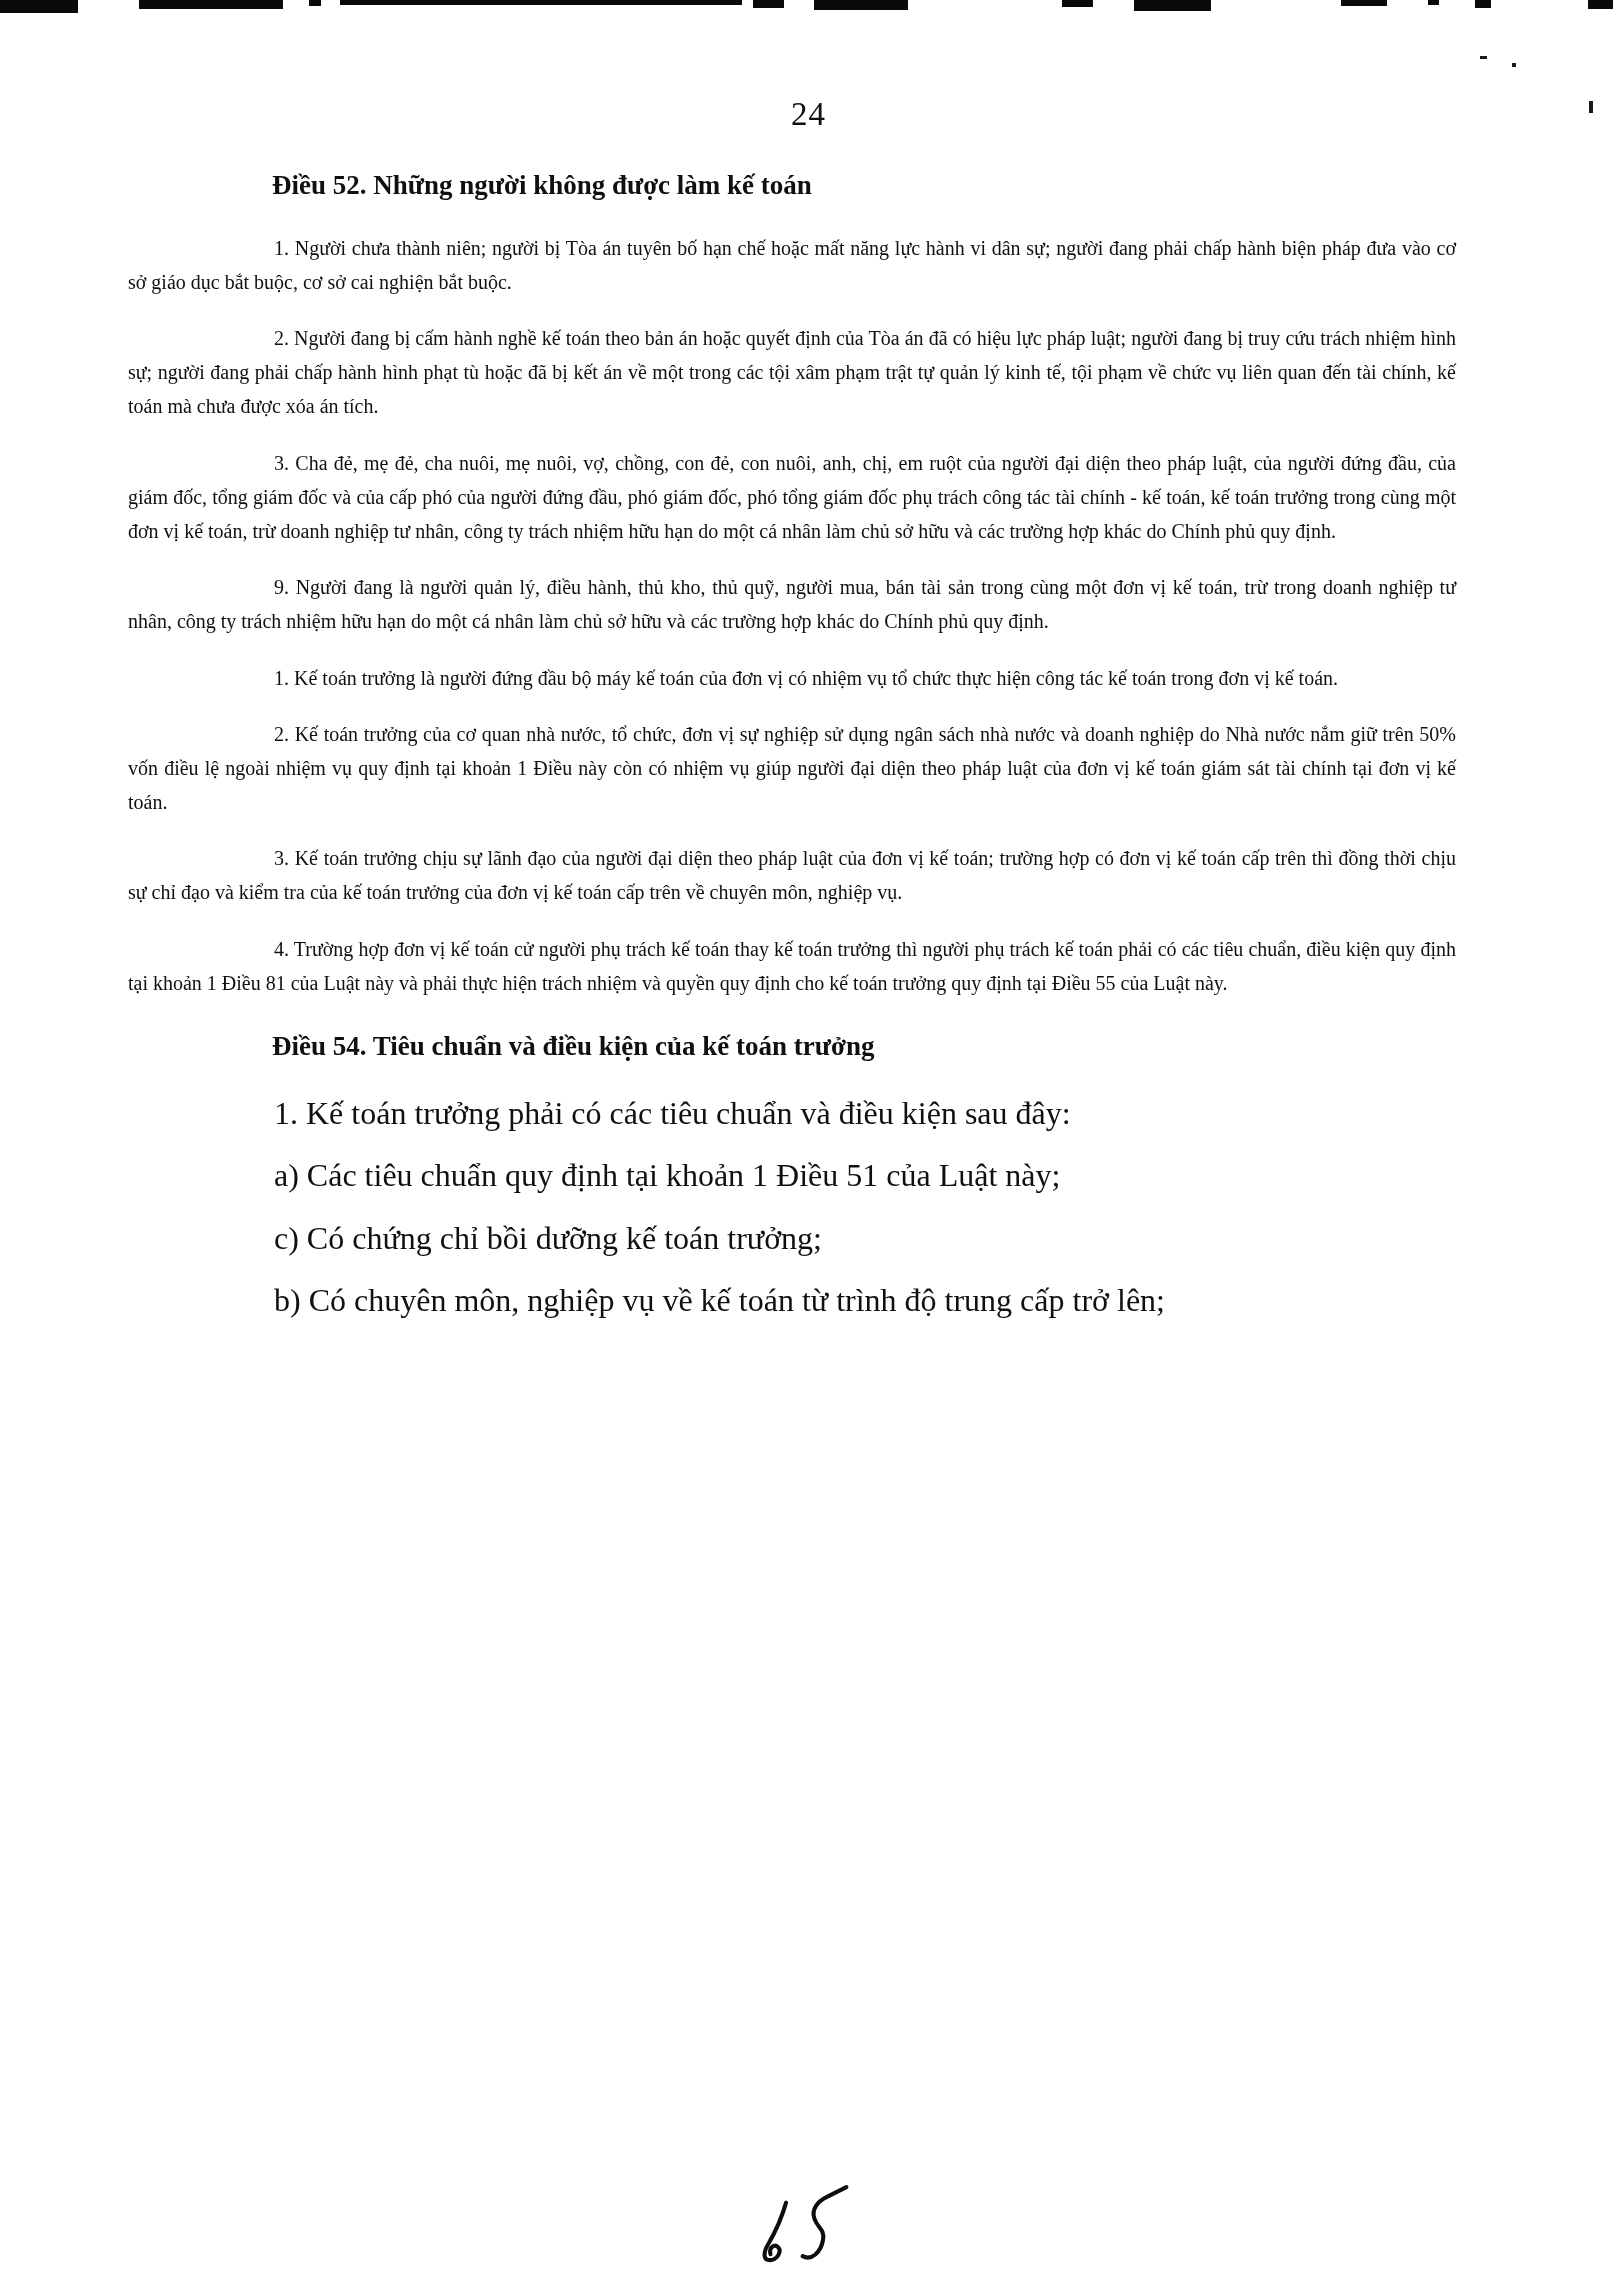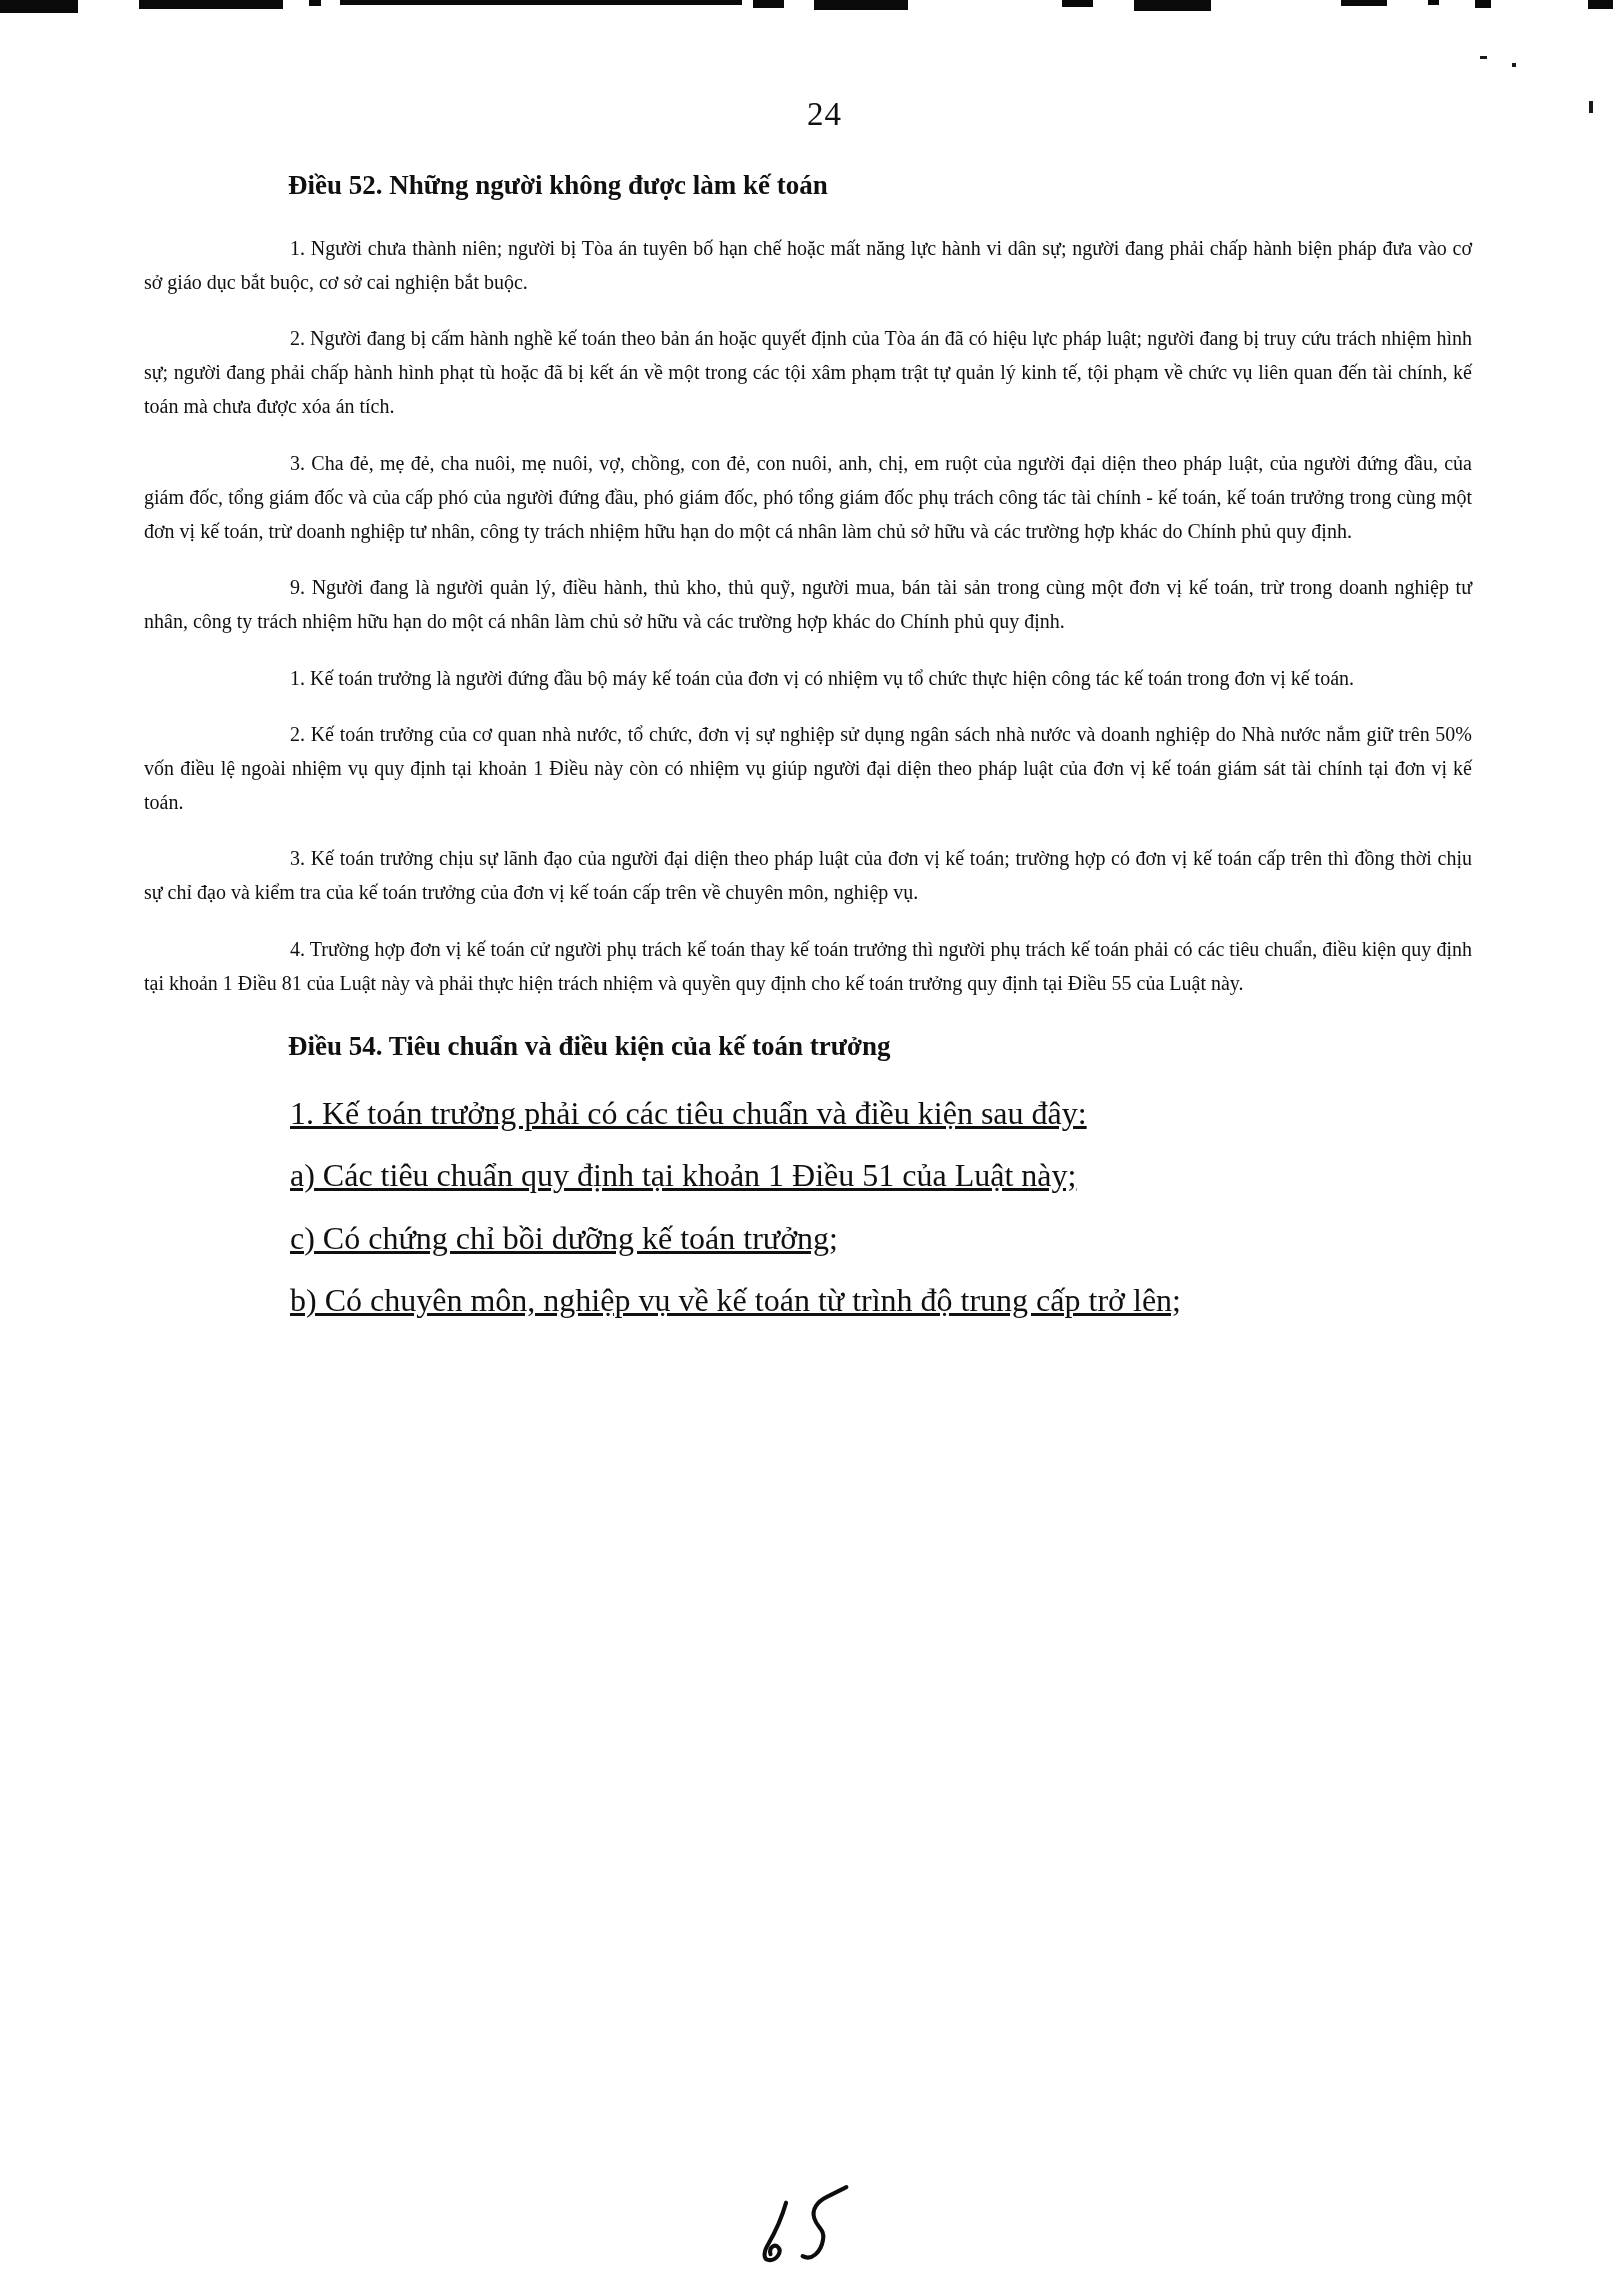--- a/index.html
+++ b/index.html
@@ -9,21 +9,21 @@
     height:2279px;
     background:#ffffff;
     font-family:"Liberation Serif","DejaVu Serif",serif;
     color:#101010;
     overflow:hidden;
   }
   .artifact{position:absolute;background:#0a0a0a;top:0;}
   .speck{position:absolute;background:#1a1a1a;}
   .content{
     position:absolute;
-    left:144px;
+    left:128px;
     top:93px;
     width:1328px;
   }
   .page-number{
     text-align:center;
     font-size:33px;
     line-height:42px;
     margin:0 0 29px 33px; 
     letter-spacing:1px;
   }
@@ -39,21 +39,20 @@
     line-height:34px;
     text-align:justify;
     text-indent:146px;
     margin:0 0 22.4px 0;
   }
   .clause{
     font-size:32px;
     line-height:42px;
     text-indent:146px;
     margin:0 0 20.5px 0;
-    text-decoration:underline;
   }
   .handwriting{
     position:absolute;
     left:753px;
     top:2177px;
     width:107px;
     height:98px;
   }
   .handwriting path{
     fill:none;

